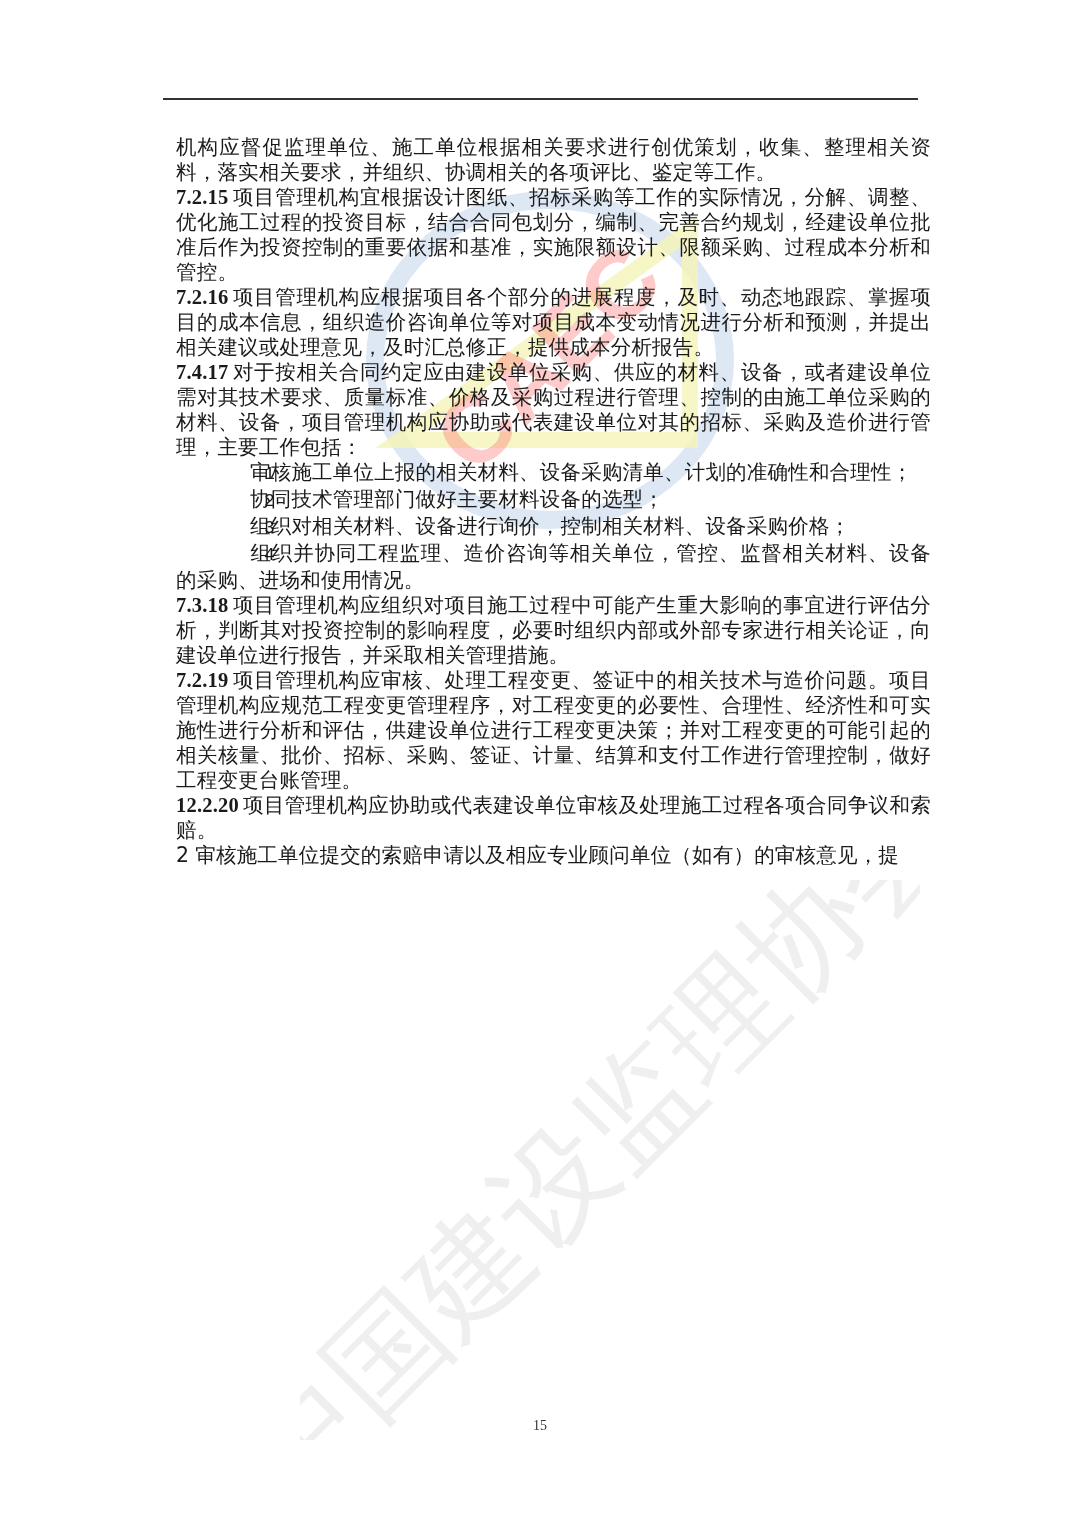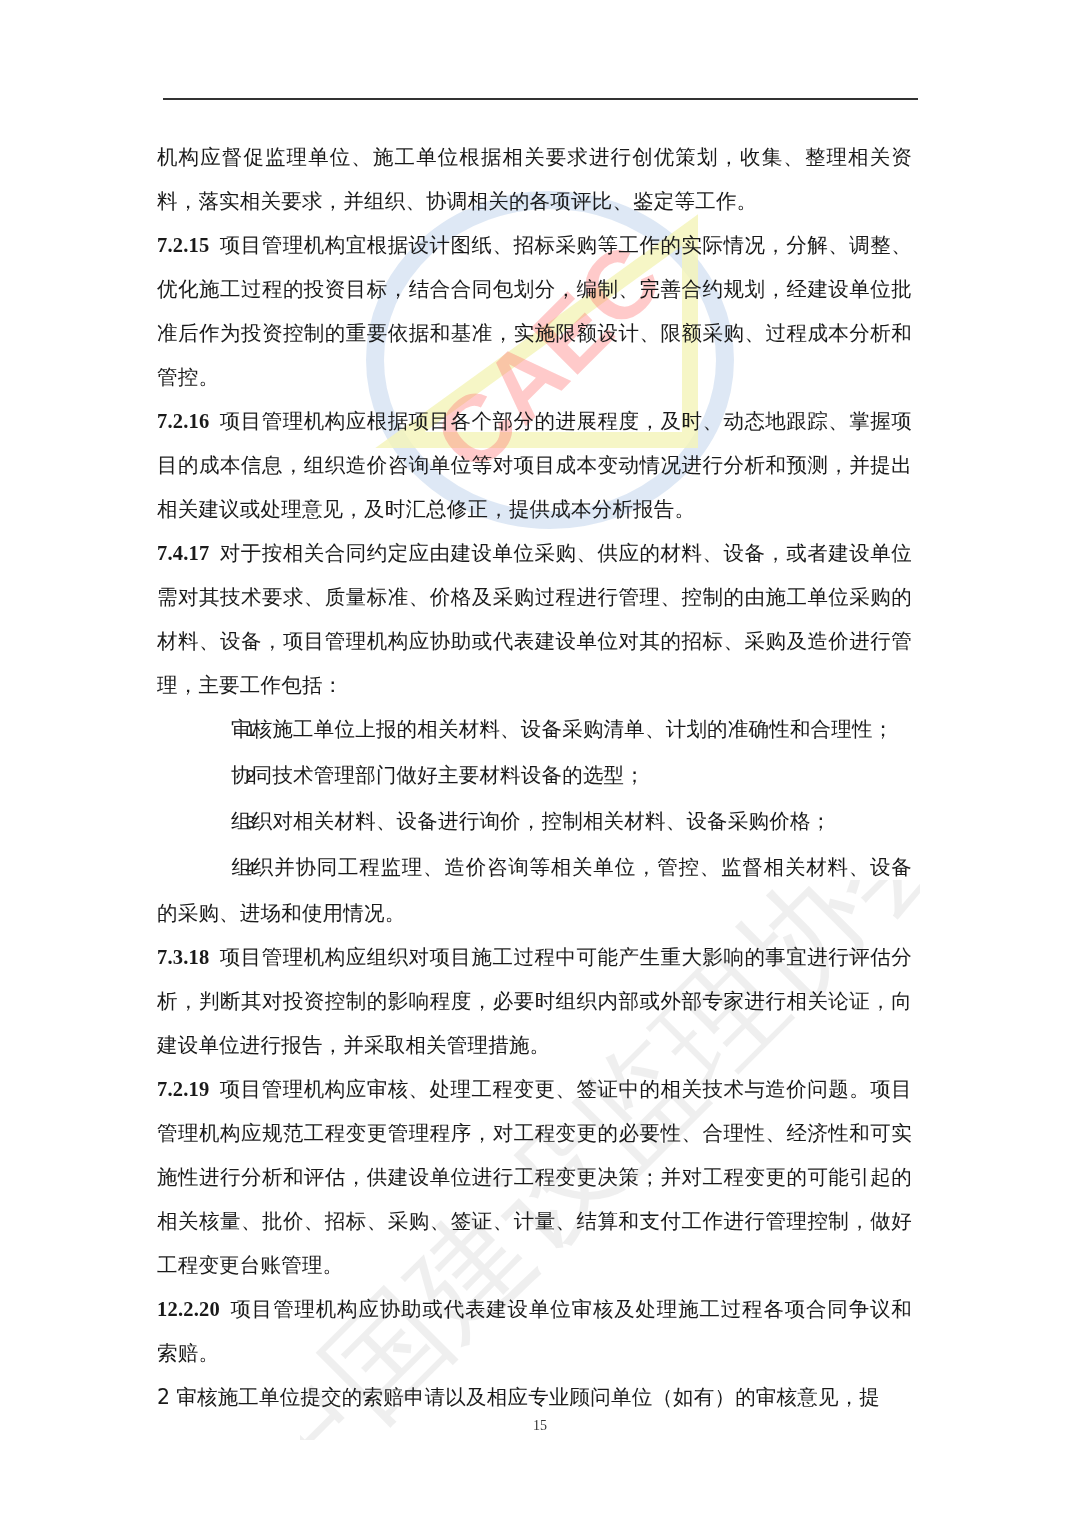--- a/index.html
+++ b/index.html
@@ -1,22 +1,22 @@
 <!DOCTYPE html>
 <html><head>
 <meta charset="utf-8">
 <style>
   html, body { margin: 0; padding: 0; background: #ffffff; }
   body { width: 1080px; height: 1527px; position: relative; overflow: hidden;
          font-family: "DejaVu Sans", "Liberation Sans", sans-serif; color: #1a1a1a; }
   .page { position: absolute; left: 0; top: 0; width: 1080px; height: 1527px; }
   .header-rule { position: absolute; left: 163px; top: 98px; width: 755px; height: 0; border-top: 2px solid #333; }
-  .body-text { position: absolute; left: 157px; top: 135px; width: 755px; font-size: 20.5px; line-height: 44px; letter-spacing: 0.2px; z-index: 2; }
+  .body-text { position: absolute; left: 176px; top: 135px; width: 755px; font-size: 20.5px; line-height: 25px; letter-spacing: 0.2px; z-index: 2; }
   .para { margin: 0; text-align: justify; }
-  .clause-no { font-family: "Liberation Serif", "DejaVu Serif", serif; font-weight: bold; margin-right: 10px; }
+  .clause-no { font-family: "Liberation Serif", "DejaVu Serif", serif; font-weight: bold; margin-right: 4px; }
   .item-indent { text-indent: 44px; }
   .item-num { display: inline-block; width: 30px; font-family: "Liberation Mono", "DejaVu Sans Mono", monospace; font-size: 18px; }
   .item-plain-num { margin-right: 6px; }
   .page-number { position: absolute; left: 0; width: 1080px; top: 1418px; text-align: center; font-size: 14px; color: #333; font-family: Liberation Serif, serif; z-index: 2; }
   
   .wm { position: absolute; z-index: 1; pointer-events: none; }
   .wm-logo { left: 360px; top: 190px; width: 380px; height: 340px; }
   .wm-text { left: 300px; top: 880px; width: 620px; height: 560px; }
 </style>
 </head>

